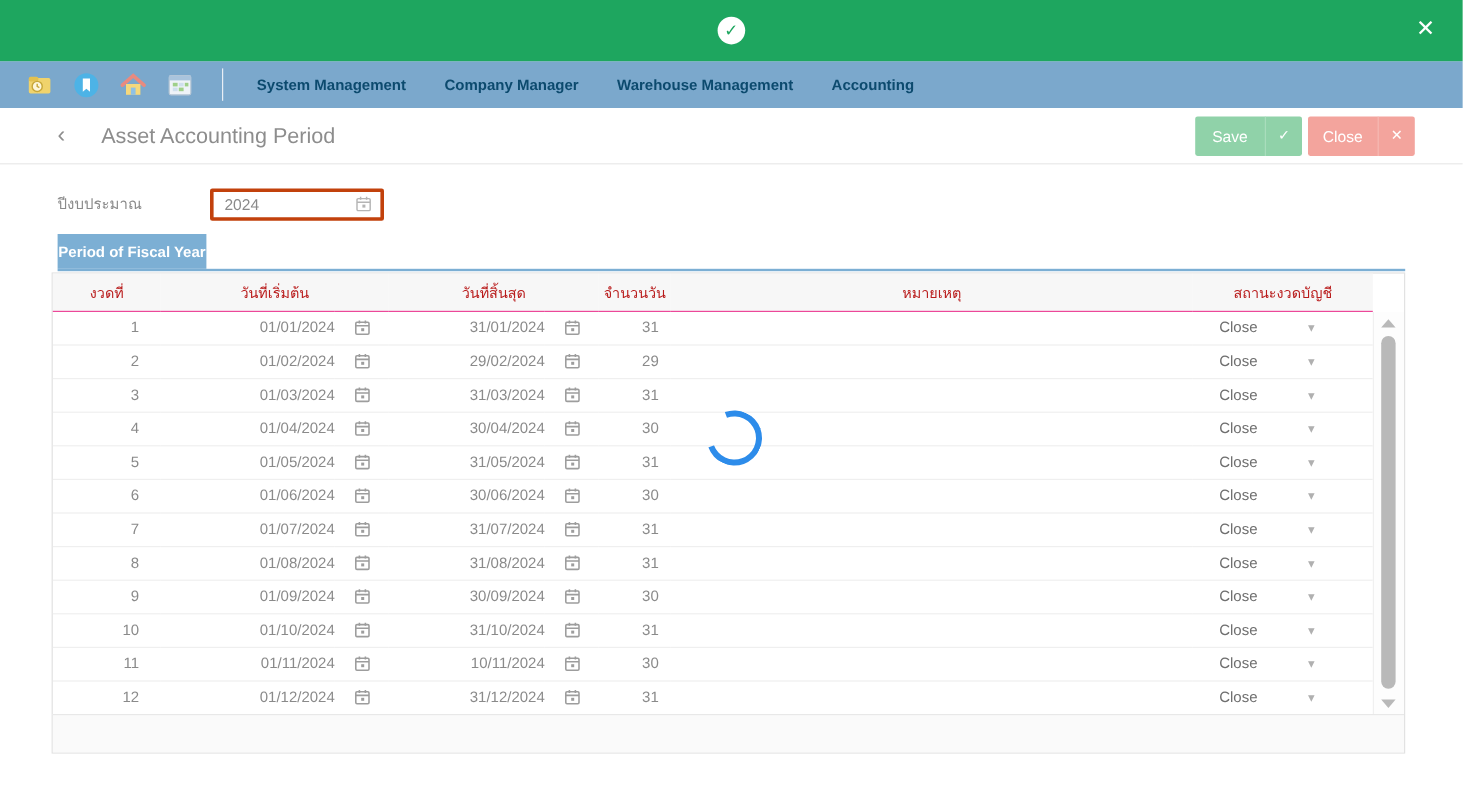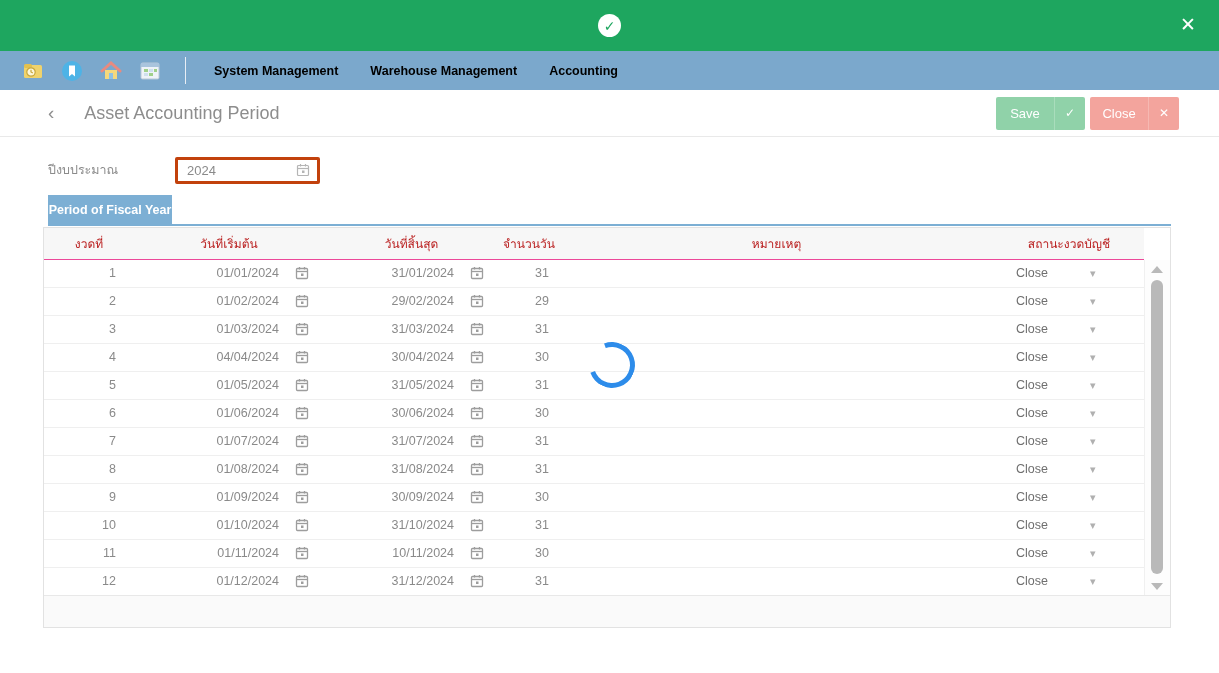--- a/index.html
+++ b/index.html
@@ -41,21 +41,21 @@
     height: 39px;
     background: #7ba8cc;
     display: flex;
     align-items: stretch;
   }
   .nav-icons { display: flex; align-items: center; gap: 17px; padding: 0 24px 0 22px; }
   .nav-ico { width: 22px; height: 22px; display: block; cursor: pointer; }
   .nav-sep { width: 1px; background: #e8eef5; margin: 6px 0; }
   .nav-items { display: flex; align-items: stretch; margin-left: 12px; }
   .nav-item {
-    color: #000000; font-size: 12.5px; font-weight: bold;
+    color: #0c4a6e; font-size: 12.5px; font-weight: bold;
     display: flex; align-items: center;
     padding: 0 16px; position: relative; cursor: pointer;
   }
   .nav-item.active::after {
     content: ""; position: absolute; left: 14px; right: 14px; bottom: 4px;
     height: 2px; background: #ffffff;
   }
 
   
   .titlebar {
@@ -193,20 +193,21 @@
       <rect x="5" y="9" width="4" height="3" fill="#9fd08a"></rect>
       <rect x="10" y="9" width="4" height="3" fill="#cfe0ee"></rect>
       <rect x="15" y="9" width="3" height="3" fill="#9fd08a"></rect>
       <rect x="5" y="13" width="4" height="3" fill="#cfe0ee"></rect>
       <rect x="10" y="13" width="4" height="3" fill="#9fd08a"></rect>
     </svg>
   </div>
   <div class="nav-sep"></div>
   <div class="nav-items">
     <div class="nav-item">System Management</div>
+    <div class="nav-item">Company Manager</div>
     <div class="nav-item">Warehouse Management</div>
     <div class="nav-item">Accounting</div>
   </div>
 </div>
 
 <div class="titlebar">
   <span class="back-chev">‹</span>
   <span class="page-title">Asset Accounting Period</span>
   <div class="titlebar-actions">
     <div class="btn btn-save">
@@ -354,21 +355,21 @@
     <td class="c-status">
       <span class="status-cell">
         <span class="status-val">Close</span>
         <span class="caret">▾</span>
       </span>
     </td>
   </tr>
 
   <tr>
     <td class="c-no">4</td>
-    <td class="c-date">04/04/2024</td>
+    <td class="c-date">01/04/2024</td>
     <td class="c-ico">
       <svg class="cal-btn" viewBox="0 0 14 14">
         <rect x="1.5" y="2.5" width="11" height="10" rx="1" fill="none" stroke="#9d9d9d" stroke-width="1.3"></rect>
         <line x1="1.5" y1="5.5" x2="12.5" y2="5.5" stroke="#9d9d9d" stroke-width="1.3"></line>
         <line x1="4.5" y1="1" x2="4.5" y2="3.5" stroke="#9d9d9d" stroke-width="1.3"></line>
         <line x1="9.5" y1="1" x2="9.5" y2="3.5" stroke="#9d9d9d" stroke-width="1.3"></line>
         <rect x="6" y="7.5" width="2.5" height="2.5" fill="#9d9d9d"></rect>
       </svg>
     </td>
     <td class="c-date">30/04/2024</td>

